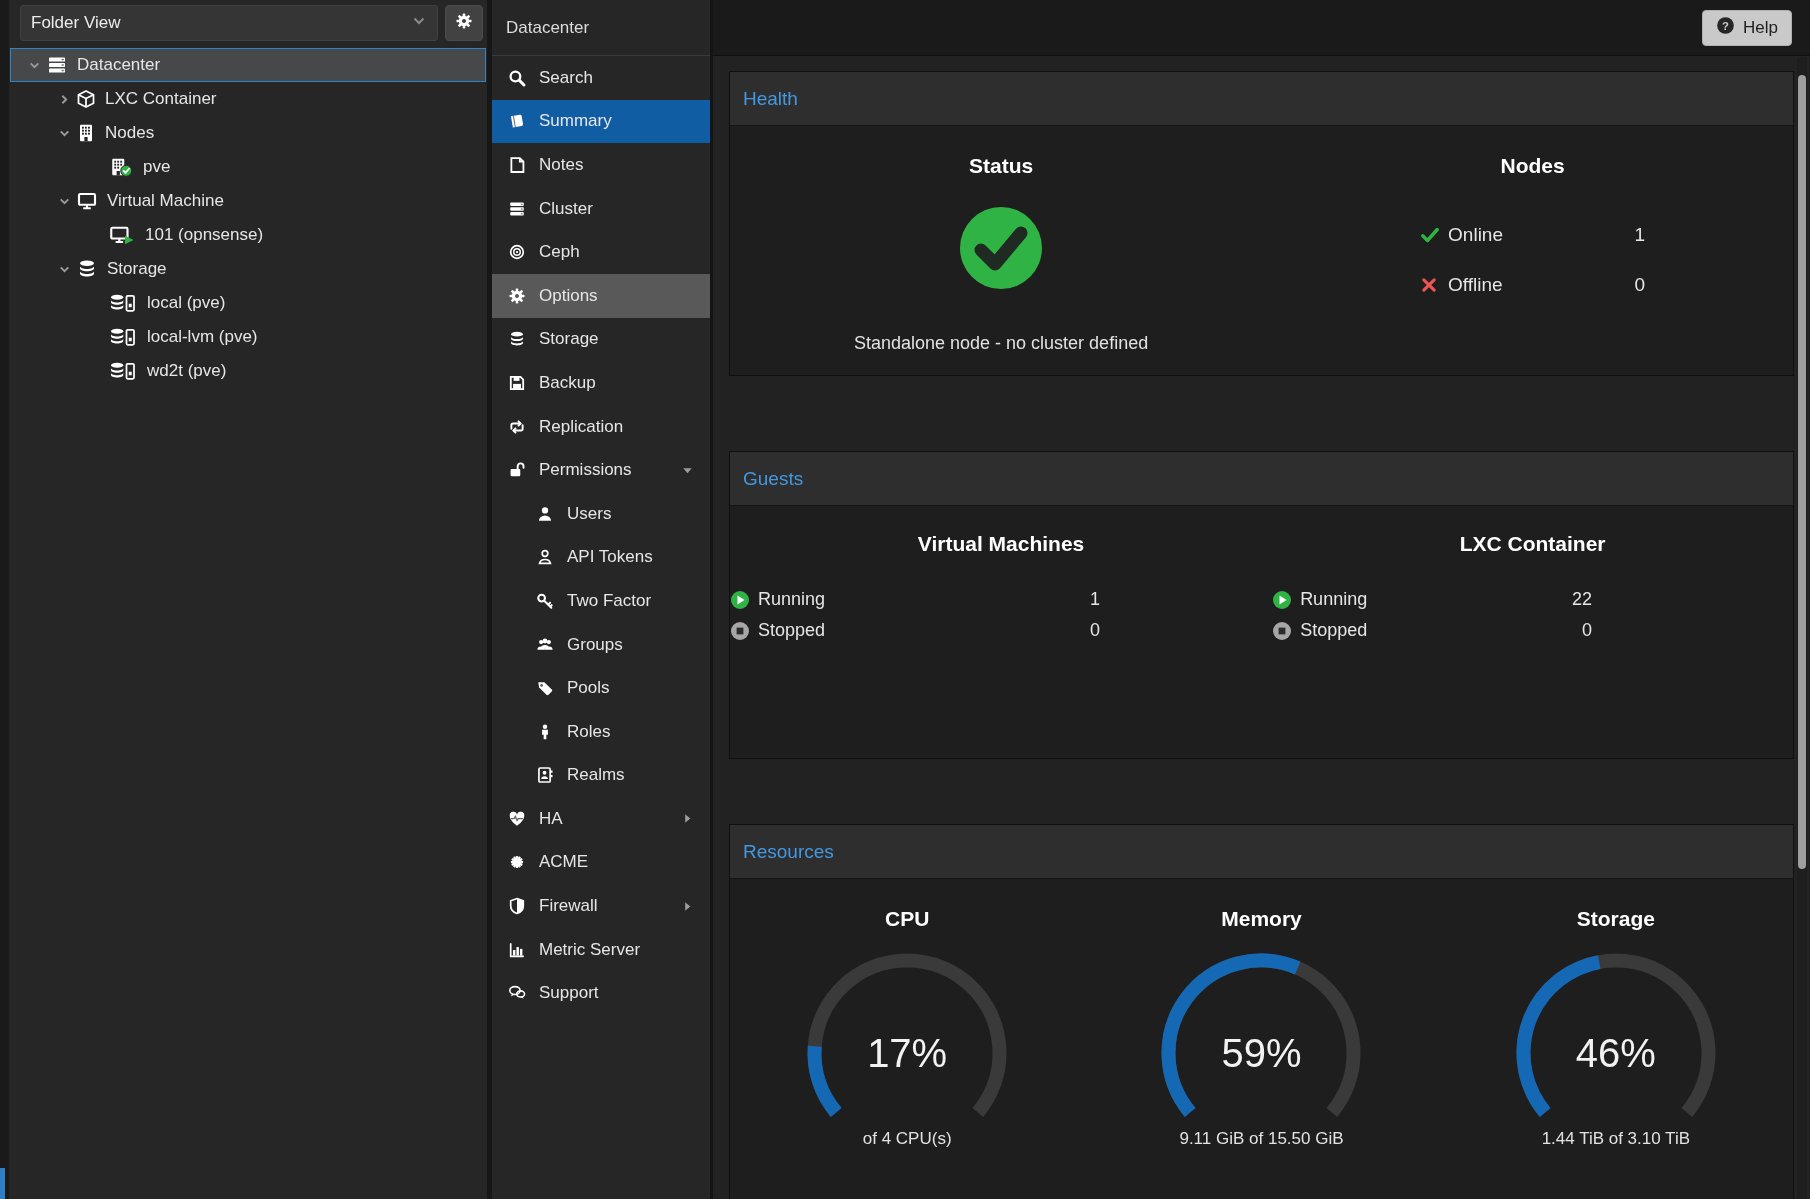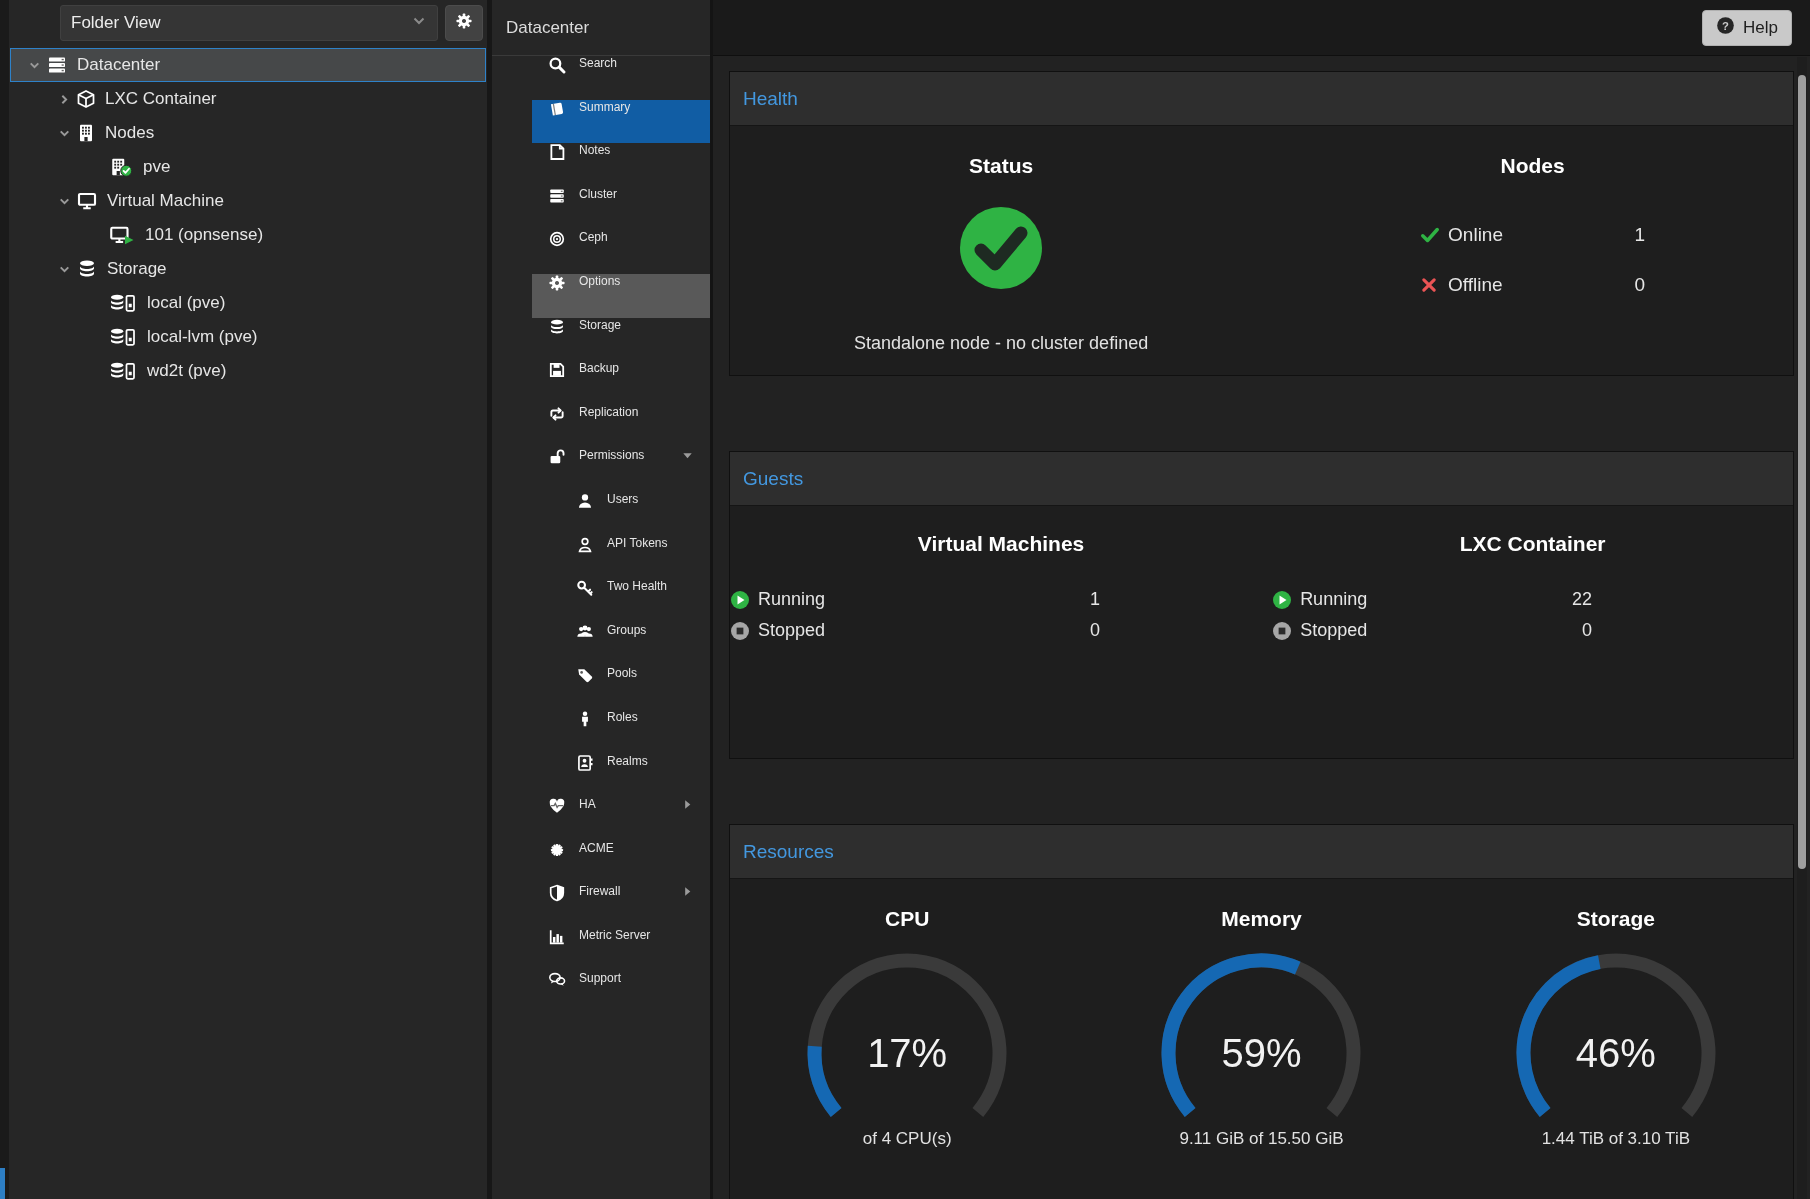--- a/index.html
+++ b/index.html
@@ -8,36 +8,36 @@
 
   
   .edge-strip{width:9px;background:#1a1a1a;position:relative;flex:none;}
   .edge-strip .blue-bar{position:absolute;left:0;bottom:0;width:5px;height:31px;background:#2d7ec4;}
 
   
   .tree-panel{width:478px;flex:none;background:#262626;}
   .tree-toolbar{display:flex;align-items:center;gap:7px;padding:5px 4px 0 11px;}
   .combo{flex:1;height:36px;background:#353535;border:1px solid #404040;border-radius:3px;
          display:flex;align-items:center;justify-content:space-between;padding:0 10px;
-         font-size:17px;color:#ececec;cursor:pointer;box-sizing:border-box;margin-left:40px;}
+         font-size:17px;color:#ececec;cursor:pointer;box-sizing:border-box;}
   .gear-btn{width:38px;height:36px;background:#424242;border:1px solid #4c4c4c;border-radius:4px;
             display:flex;align-items:center;justify-content:center;cursor:pointer;box-sizing:border-box;}
   .tree{margin-top:7px;}
   .tree-row{height:34px;display:flex;align-items:center;font-size:17px;margin:0 1px;cursor:pointer;}
   .tree-row.selected{background:#464849;outline:1px solid #2e82c9;outline-offset:-1px;}
   .tree-row .expander{width:20px;display:flex;justify-content:center;flex:none;}
   .tree-row .tree-icon{margin:0 9px 0 2px;display:flex;align-items:center;flex:none;}
   .tree-row .tlabel{white-space:nowrap;}
 
   
   .splitter{width:5px;flex:none;background:#171717;}
   .menu-panel{width:218px;flex:none;background:#262626;display:flex;flex-direction:column;}
   .menu-title{height:56px;box-sizing:border-box;border-bottom:1px solid #3a3a3a;
               display:flex;align-items:center;padding-left:14px;font-size:17px;color:#dcdcdc;}
-  .menu-row{height:43.6px;display:flex;padding-left:15px;font-size:12px;cursor:pointer;margin-left:40px;}
+  .menu-row{height:43.6px;display:flex;align-items:center;padding-left:15px;font-size:17px;cursor:pointer;}
   .menu-row .micon{width:20px;display:flex;justify-content:center;margin-right:12px;flex:none;}
   .menu-row.indent{padding-left:43px;}
   .menu-row.selected{background:#115da4;}
   .menu-row.hover{background:#595959;}
   .menu-row .marrow{margin-left:auto;margin-right:15px;display:flex;}
   .vdivider{width:3px;flex:none;background:#141414;}
 
   
   .content{flex:1;position:relative;background:#222222;}
   .content-topbar{height:56px;box-sizing:border-box;background:#1a1a1a;border-bottom:1px solid #0f0f0f;
@@ -448,21 +448,21 @@
           </span>
           <span>API Tokens</span>
         </div>
         <div class="menu-row indent">
           <span class="micon">
             <svg width="18" height="18" viewBox="0 0 16 16">
               <circle cx="5" cy="5.4" r="3" fill="none" stroke="#fff" stroke-width="1.8"></circle>
               <path d="M7.3 7.7 L13.6 14 M10.8 11.2 l1.7 -1.7 M12.6 13 l1.3 -1.3" stroke="#fff" stroke-width="1.8" fill="none" stroke-linecap="round"></path>
             </svg>
           </span>
-          <span>Two Health</span>
+          <span>Two Factor</span>
         </div>
         <div class="menu-row indent">
           <span class="micon">
             <svg width="18" height="18" viewBox="0 0 16 16">
               <g fill="#fff">
                 <circle cx="4.6" cy="5.4" r="1.9"></circle>
                 <circle cx="11.4" cy="5.4" r="1.9"></circle>
                 <path d="M1.2 12.3 a3.4 3 0 0 1 6.8 0 z"></path>
                 <path d="M8 12.3 a3.4 3 0 0 1 6.8 0 z"></path>
                 <circle cx="8" cy="4.4" r="2.2"></circle>

